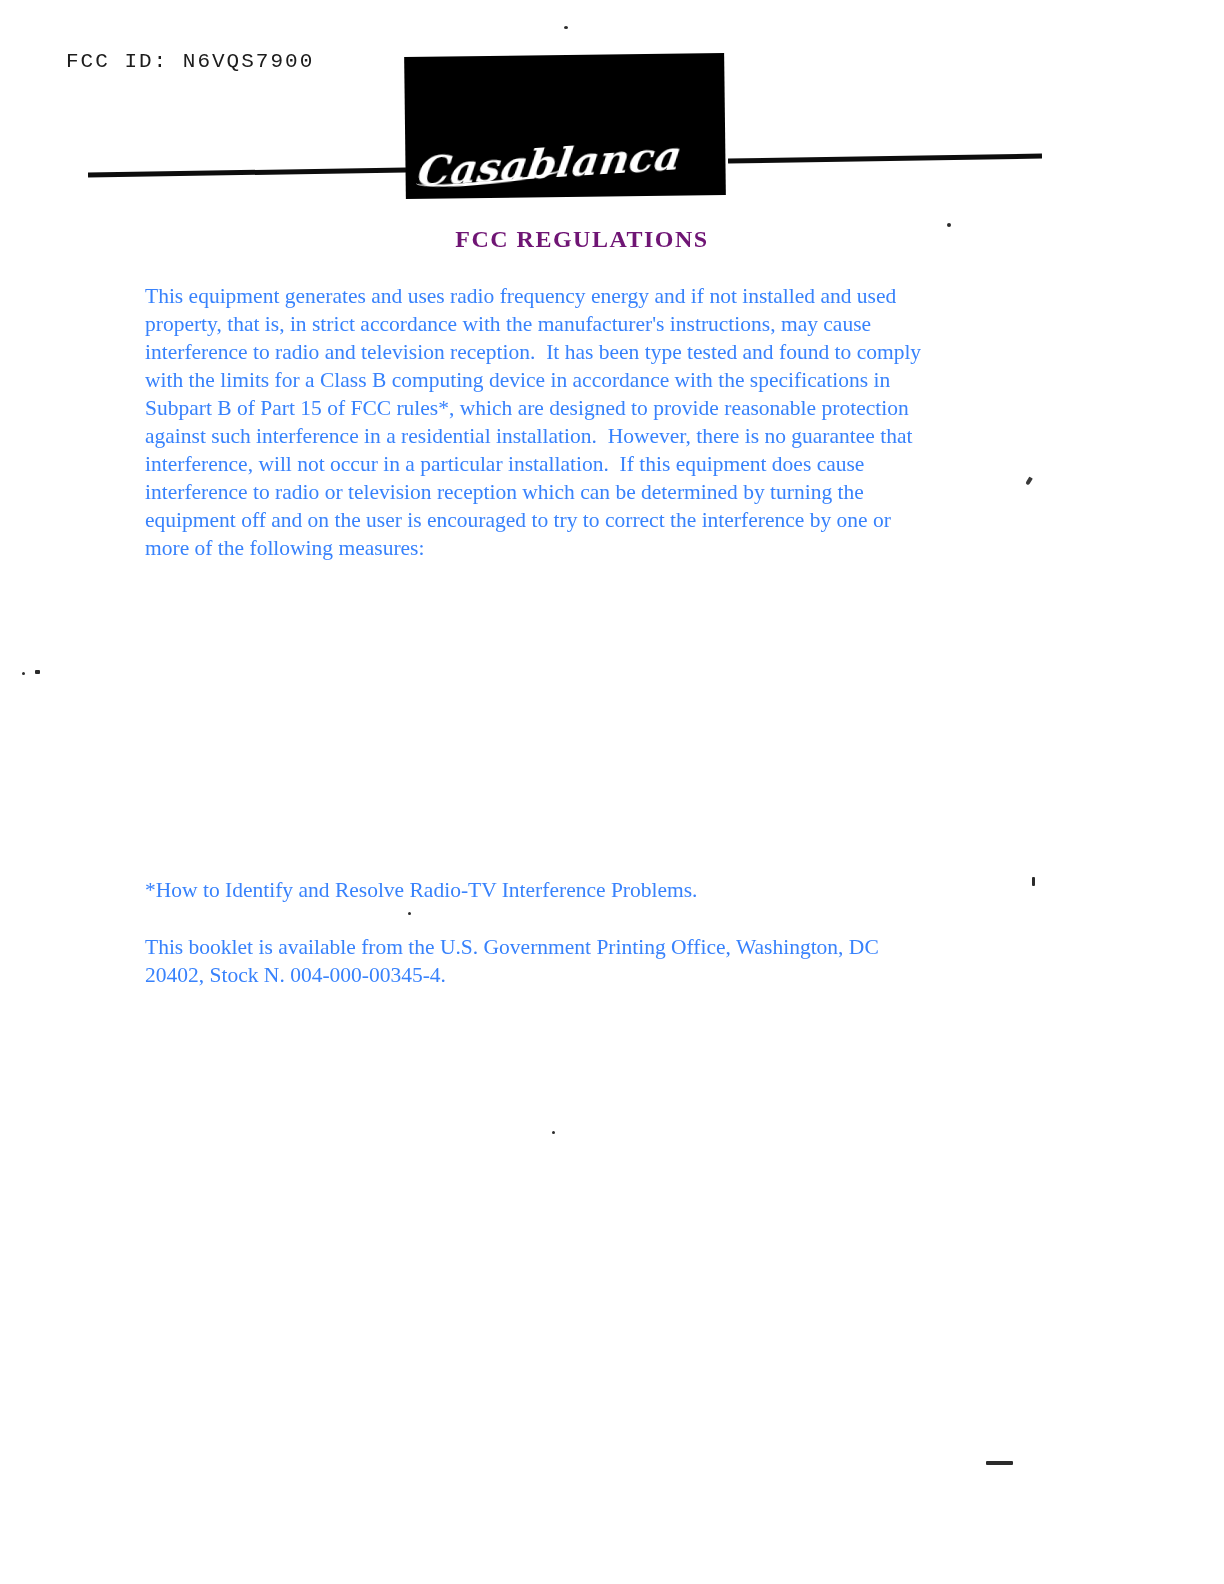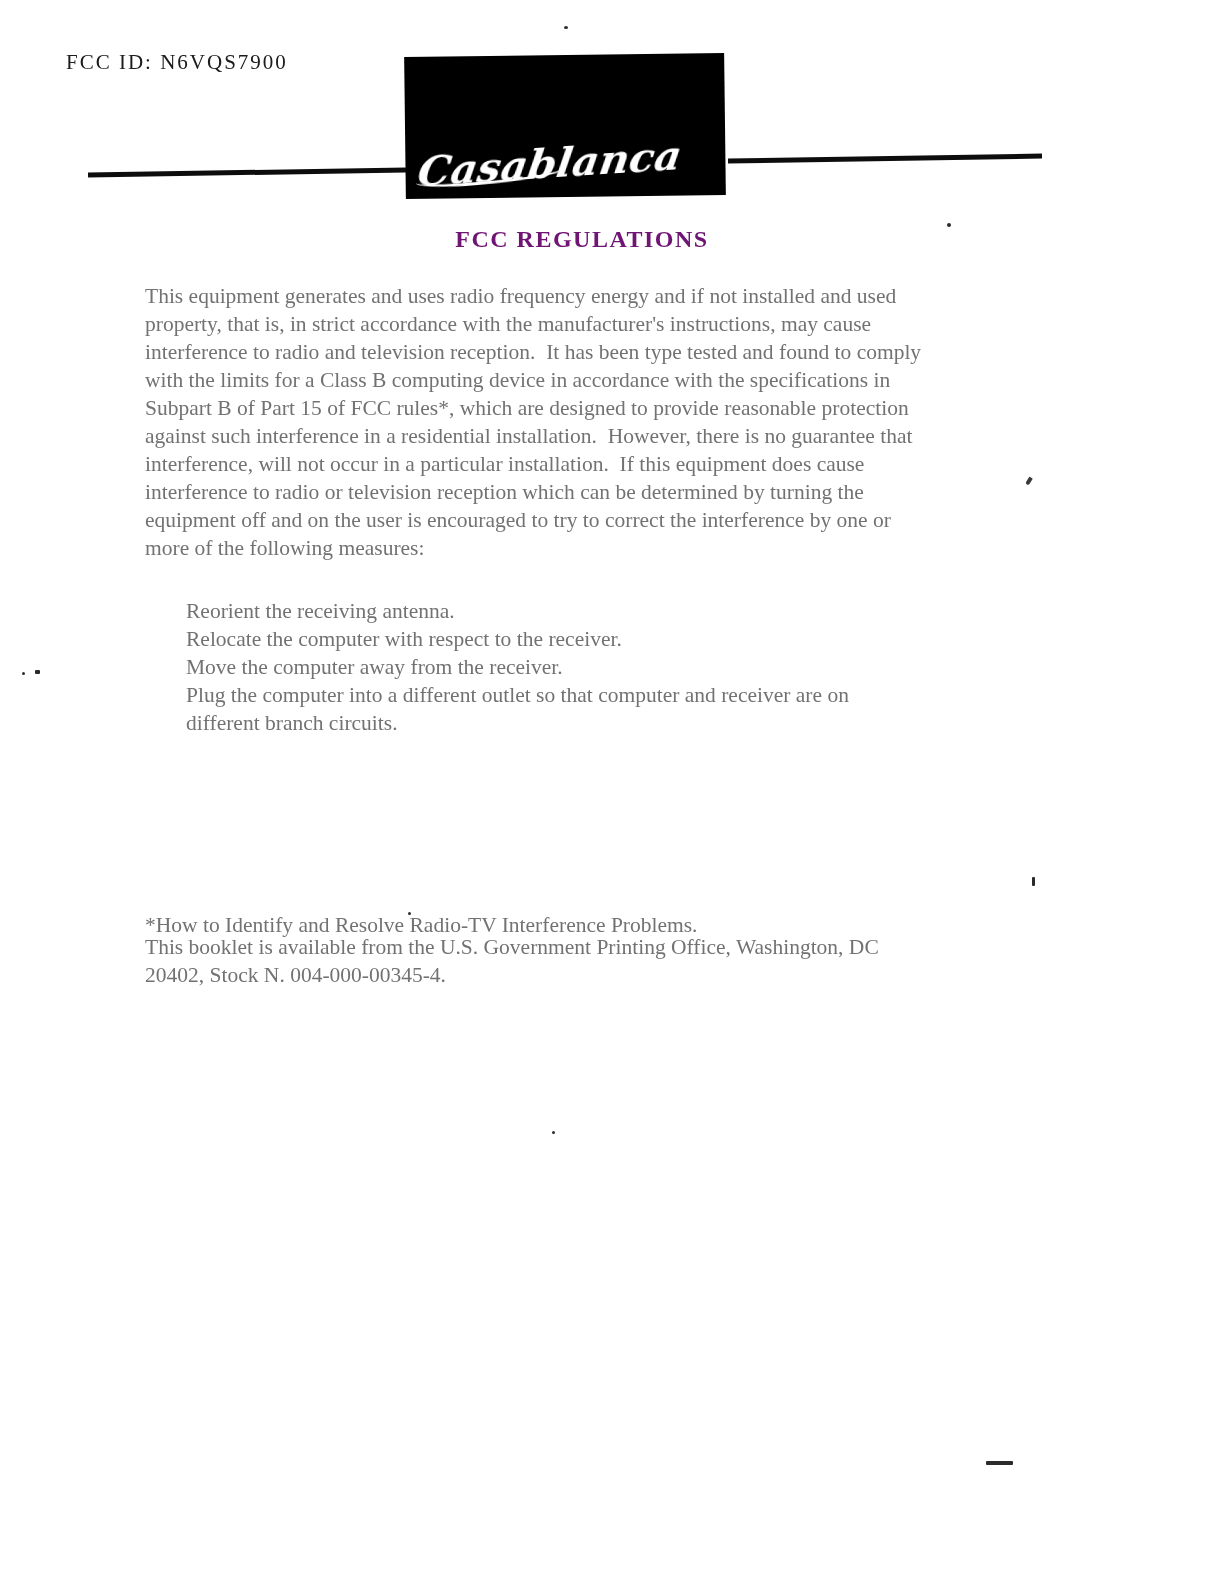--- a/index.html
+++ b/index.html
@@ -18,21 +18,21 @@
   }
   
   .scan-text {
     filter: blur(0.3px) contrast(1.05);
   }
 
   .fcc-id {
     position: absolute;
     left: 66px;
     top: 50px;
-    font-family: Liberation Serif, serif;
+    font-family: Liberation Mono, monospace;
     font-size: 21px;
     letter-spacing: 2px;
     color: #222;
     white-space: pre;
   }
 
   .logo-box {
     position: absolute;
     left: 405px;
     top: 55px;
@@ -98,26 +98,26 @@
     color: #701a75;
   }
 
   .para {
     position: absolute;
     left: 145px;
     width: 920px;
     font-size: 21.5px;
     line-height: 28px;
     white-space: pre-wrap;
-    color: #737373;
+    color: #3b82f6;
   }
   .para-intro      { top: 282px; }
   .para-measures   { top: 597px; left: 186px; }
   .para-consult    { top: 766px; }
-  .para-booklet    { top: 876px; margin-top: 35px; }
+  .para-booklet    { top: 876px; }
   .para-available  { top: 933px; }
   .para-disclaimer { top: 1020px; }
 
   .artifact {
     position: absolute;
     background: #2b2b2b;
     border-radius: 50%;
   }
   .art-1 { left: 564px; top: 26px;  width: 4px;  height: 3px; }
   .art-2 { left: 947px; top: 223px; width: 4px;  height: 4px; }
@@ -150,25 +150,20 @@
 property, that is, in strict accordance with the manufacturer's instructions, may cause
 interference to radio and television reception.  It has been type tested and found to comply
 with the limits for a Class B computing device in accordance with the specifications in
 Subpart B of Part 15 of FCC rules*, which are designed to provide reasonable protection
 against such interference in a residential installation.  However, there is no guarantee that
 interference, will not occur in a particular installation.  If this equipment does cause
 interference to radio or television reception which can be determined by turning the
 equipment off and on the user is encouraged to try to correct the interference by one or
 more of the following measures:</div>
 
-  <div class="para para-measures scan-text">Reorient the receiving antenna.
-Relocate the computer with respect to the receiver.
-Move the computer away from the receiver.
-Plug the computer into a different outlet so that computer and receiver are on
-different branch circuits.</div>
 
 
   <div class="para para-booklet scan-text">*How to Identify and Resolve Radio-TV Interference Problems.</div>
 
   <div class="para para-available scan-text">This booklet is available from the U.S. Government Printing Office, Washington, DC
 20402, Stock N. 004-000-00345-4.</div>
 
 
   <div class="artifact art-1"></div>
   <div class="artifact art-2"></div>

